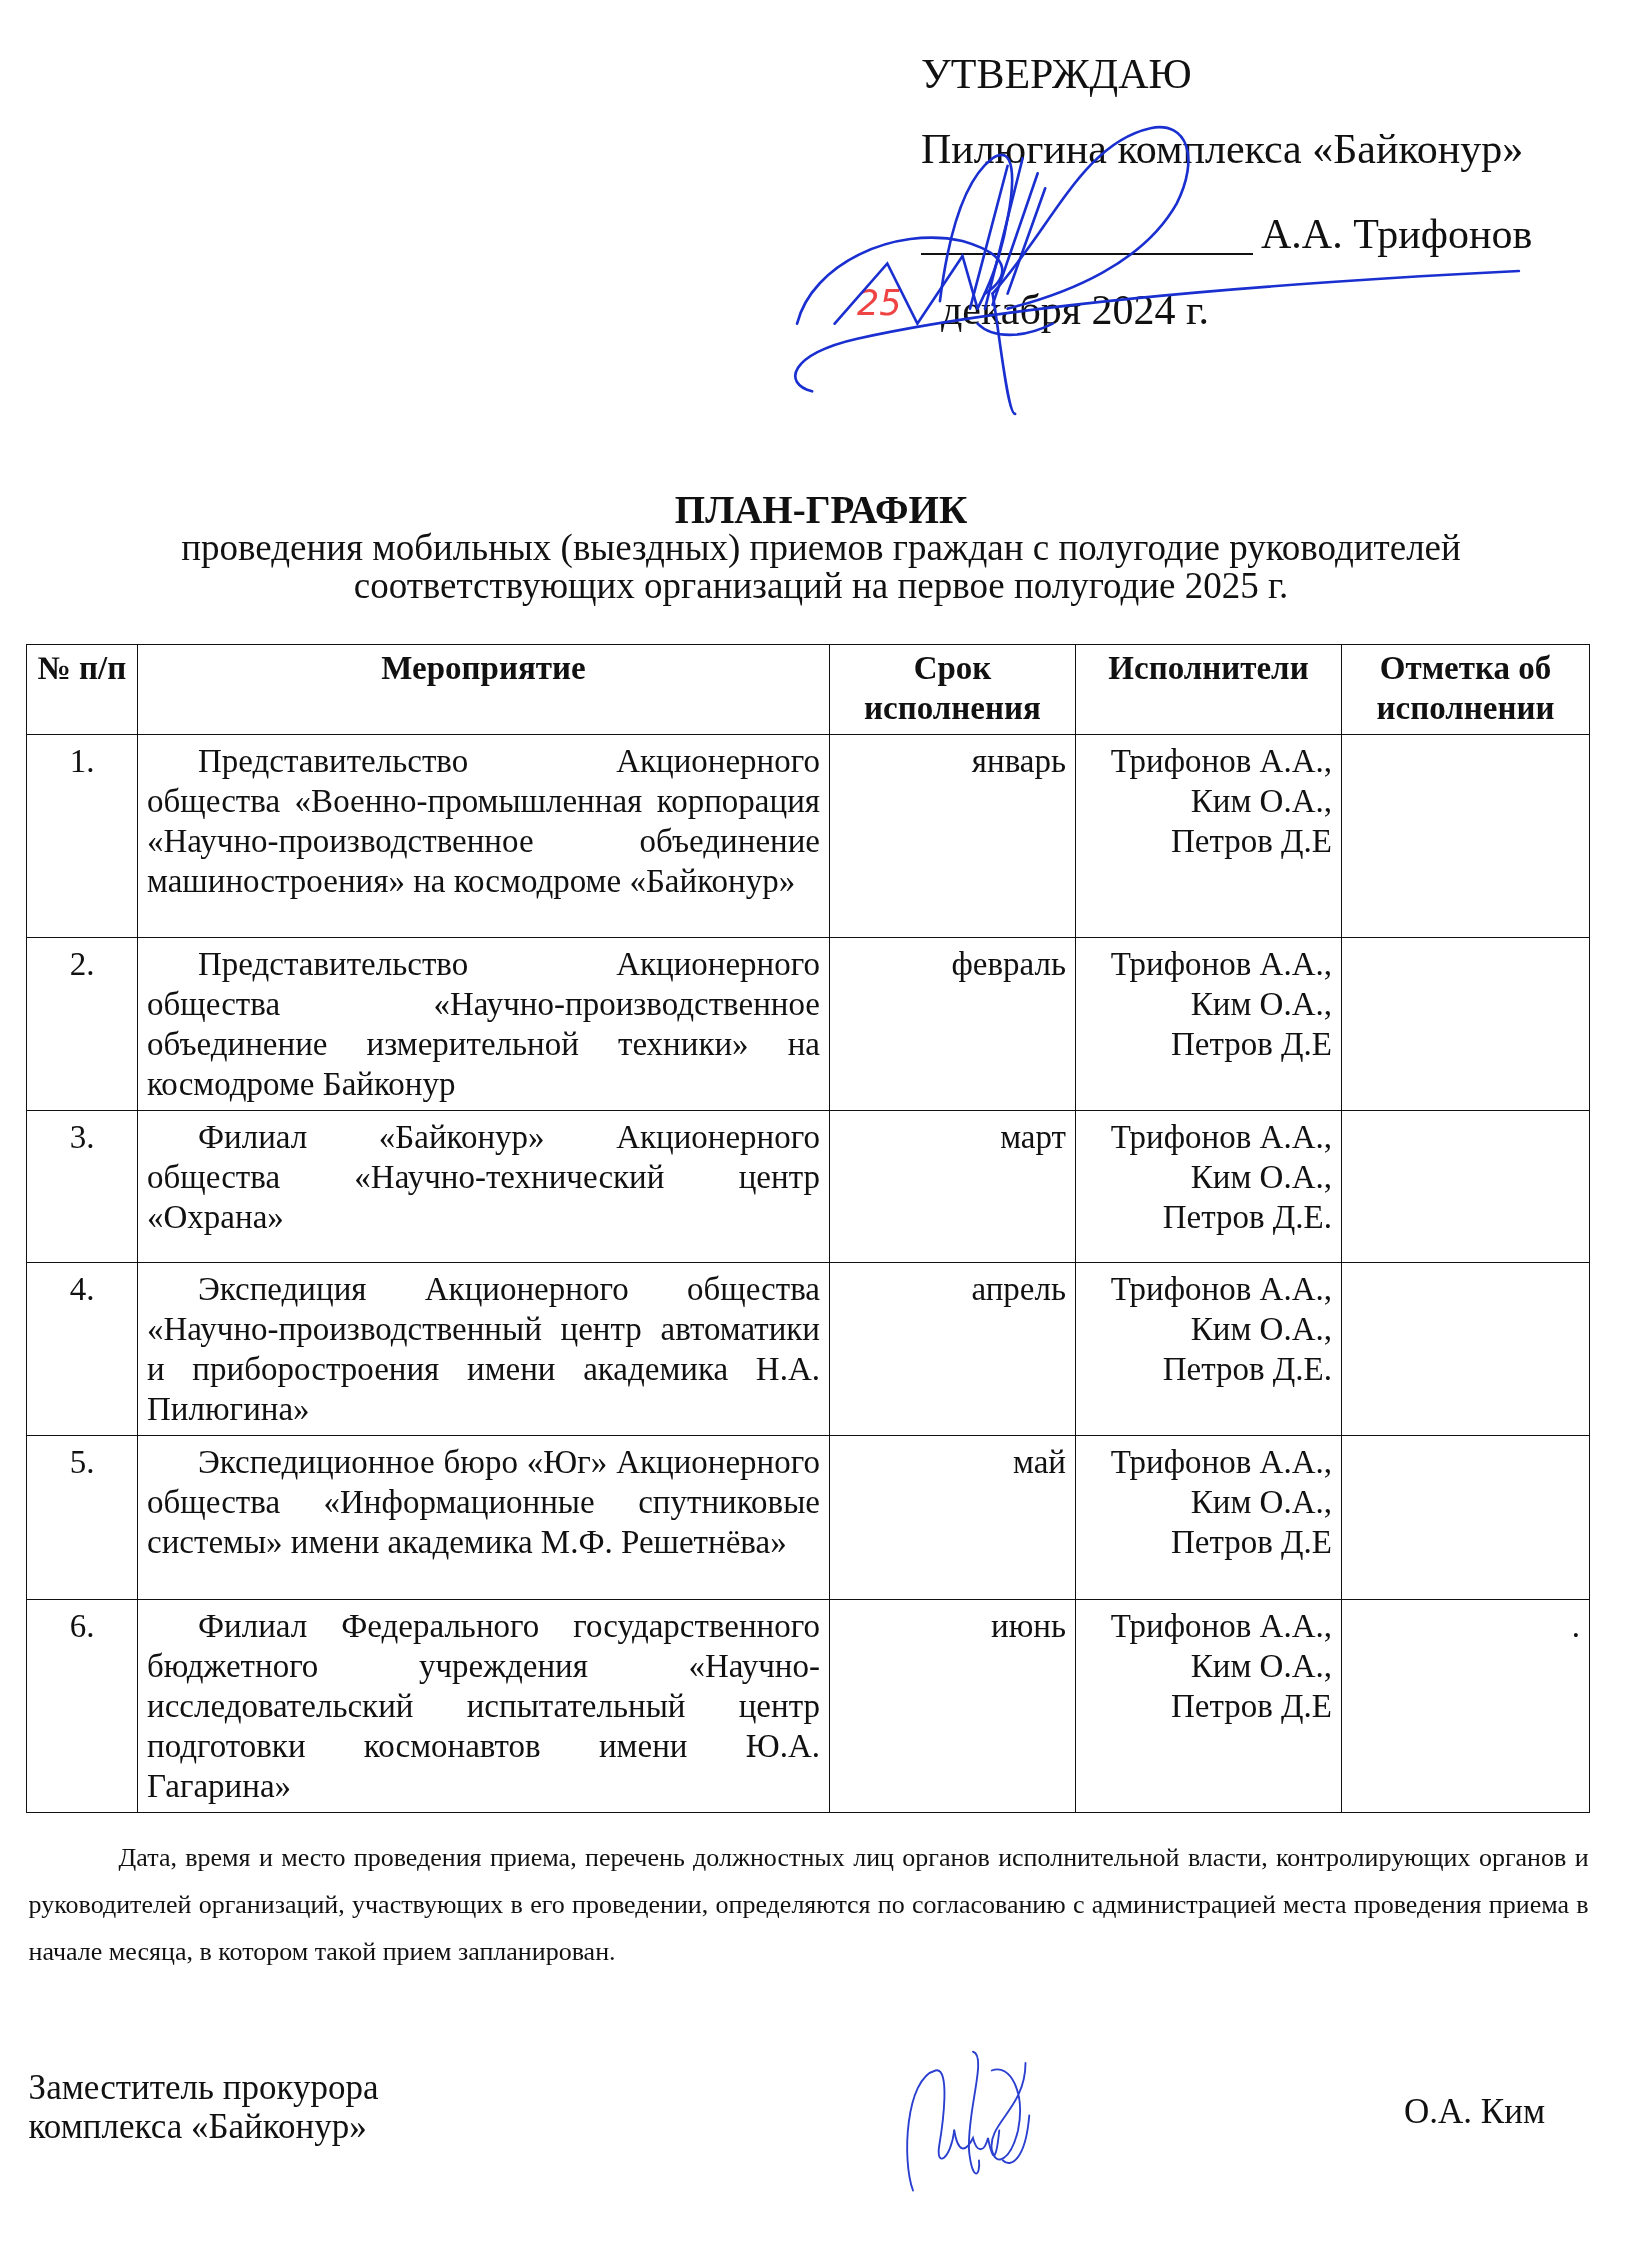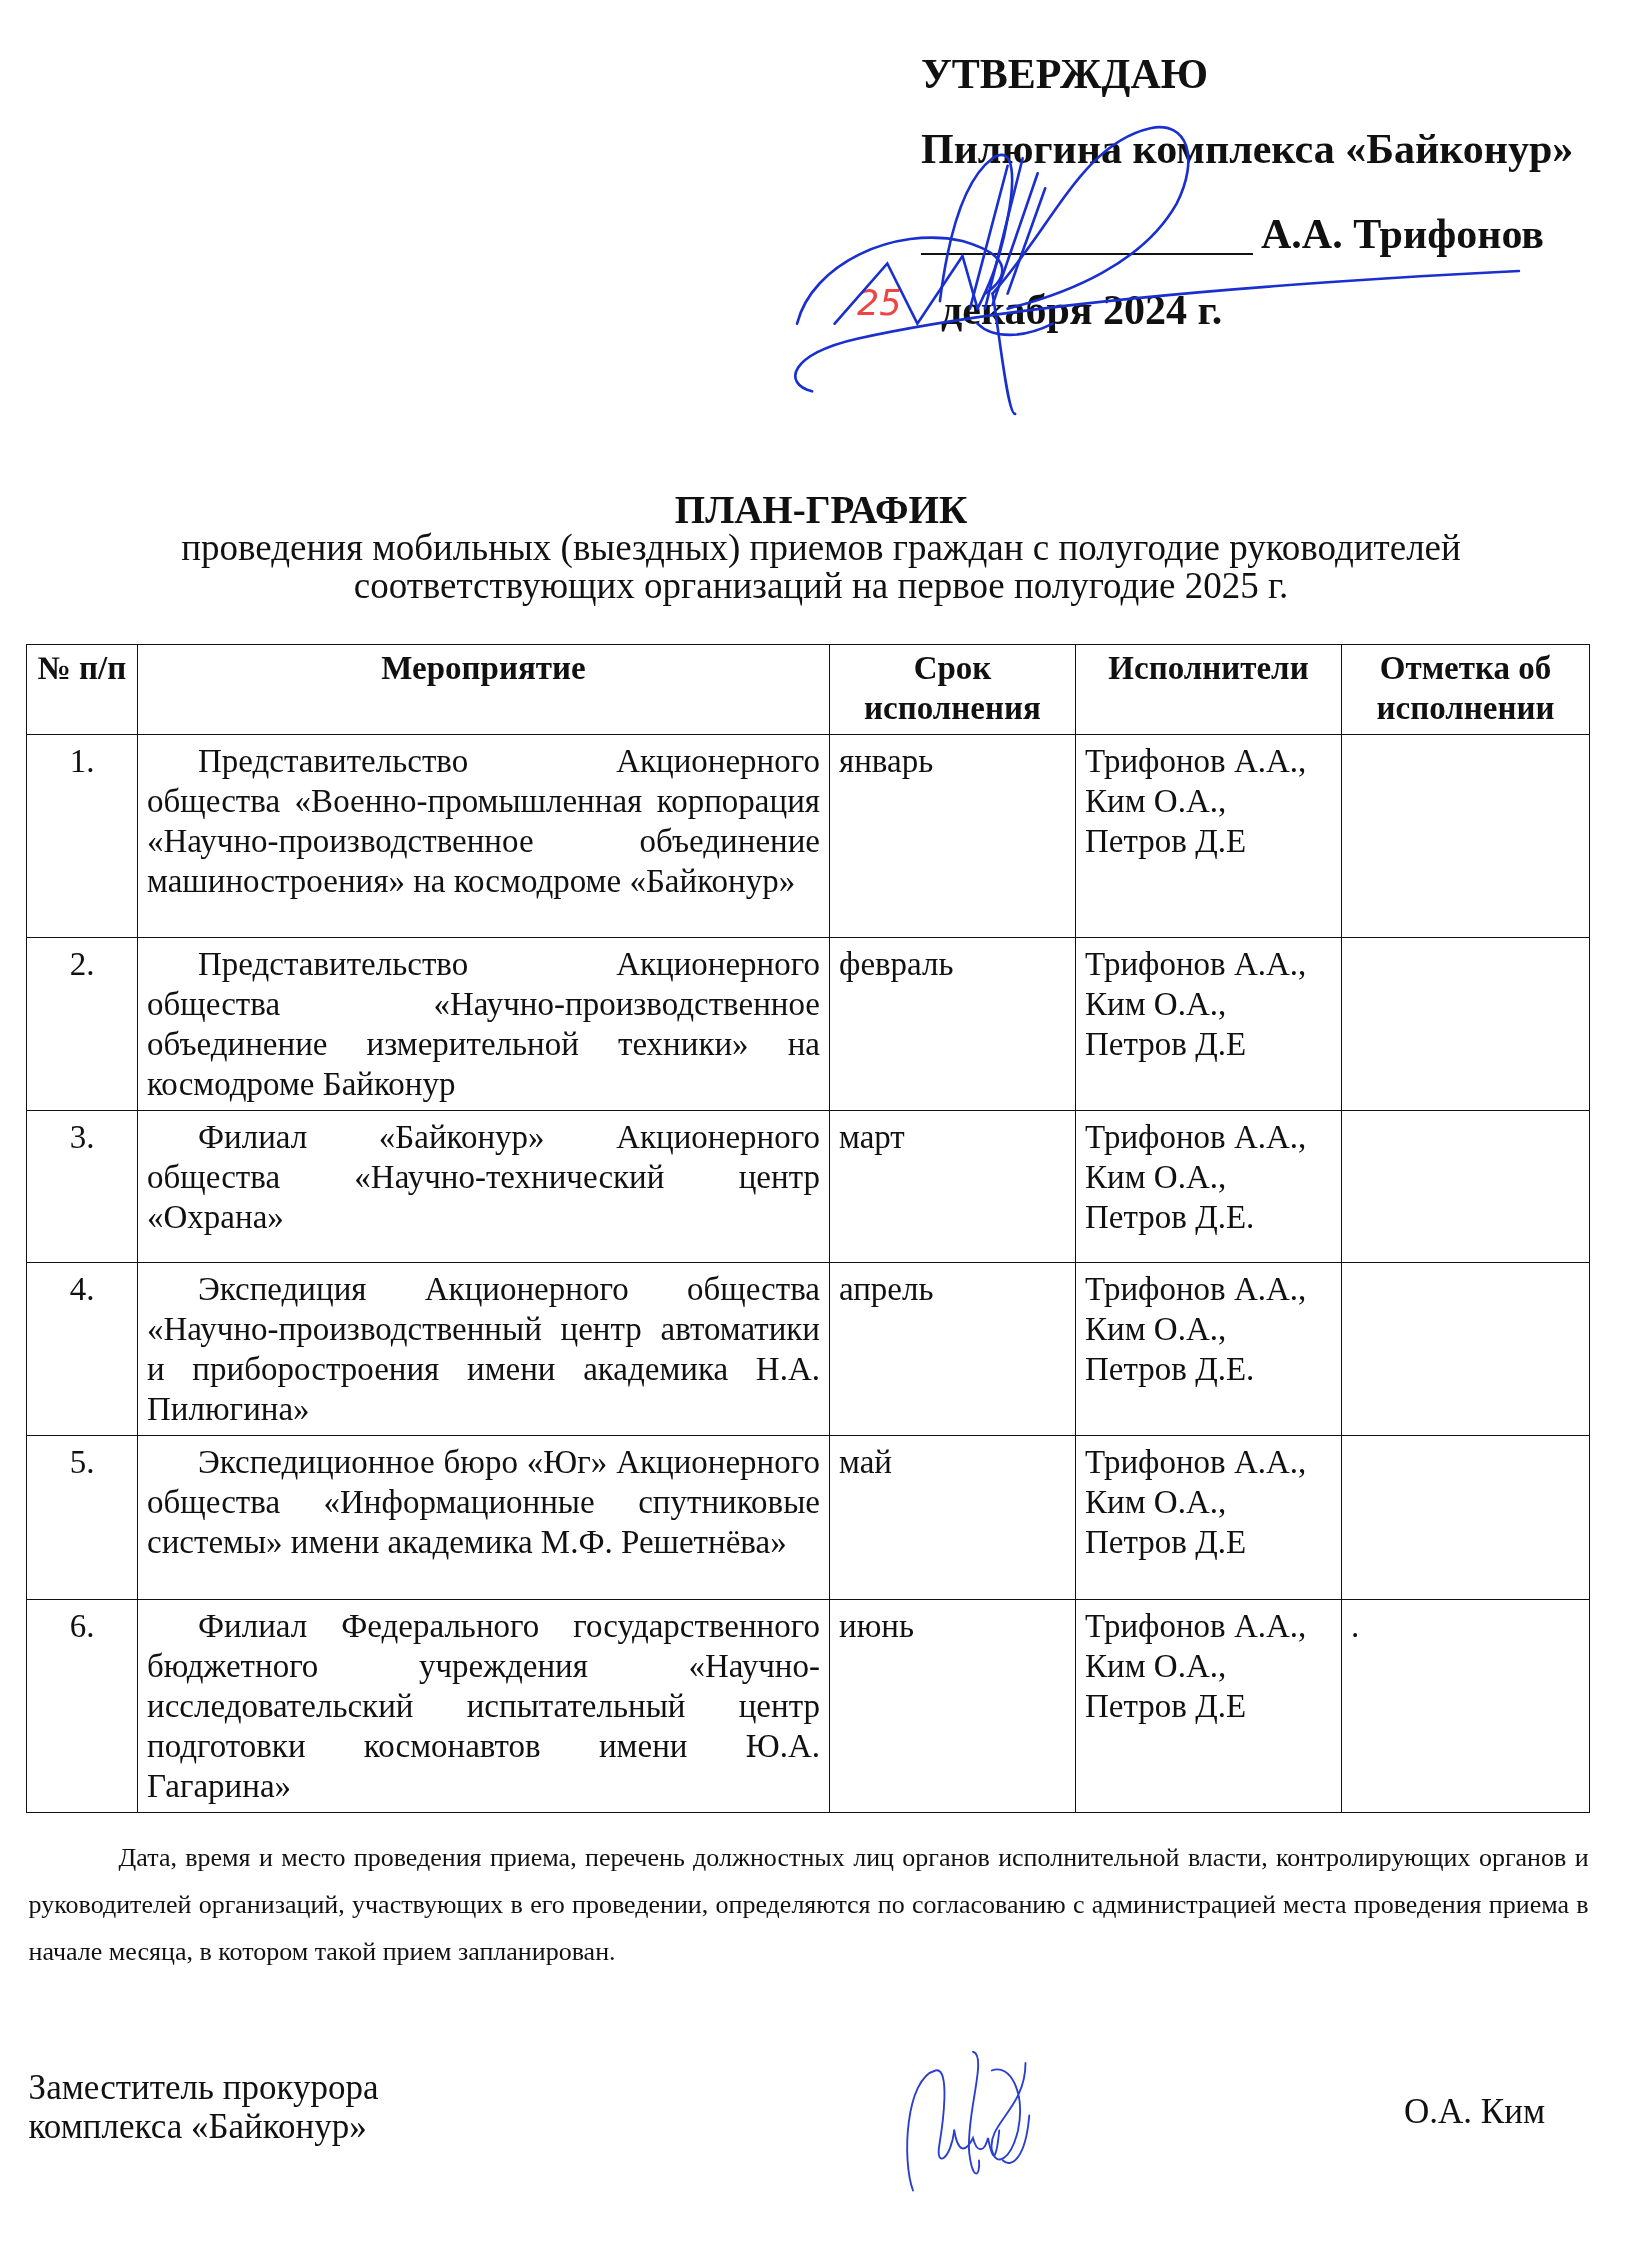--- a/index.html
+++ b/index.html
@@ -1,32 +1,32 @@
 <!DOCTYPE html>
 <html style="font-size:12px"><head>
 <meta charset="utf-8">
 <style>
   html, body { margin: 0; padding: 0; background: #ffffff; }
   body { width: 1642px; height: 2261px; position: relative; overflow: hidden;
          font-family: "Liberation Serif", "DejaVu Serif", serif; color: #111; }
-  .abs { position: absolute; font-weight: bold; }
+  .abs { position: absolute; }
   .approve { font-size: 42px; line-height: 1; white-space: nowrap; }
   .sig-line { position: absolute; left: 921px; top: 253px; width: 332px; height: 2.3px; background: #111; }
   .title { position: absolute; left: 0; width: 1642px; text-align: center; }
   .title-main { top: 487px; font-size: 39px; font-weight: bold; }
   .title-sub { top: 531px; font-size: 37px; line-height: 38px; }
   table.plan { position: absolute; left: 26px; top: 644px; width: 1564px; border-collapse: collapse;
                table-layout: fixed; font-size: 33px; line-height: 40px; }
   table.plan td, table.plan th { border: 1.9px solid #111; padding: 6px 9px; vertical-align: top; }
   table.plan th { font-weight: bold; text-align: center; vertical-align: top; line-height: 40px; padding-top: 3px; }
   th.c-mer { vertical-align: middle; }
   td.c-num { text-align: center; }
   td.c-mer { text-align: justify; text-align-last: left; margin-top: 20px; }
   td.c-mer .indent { display: inline-block; width: 51px; }
-  td.c-term, td.c-exec, td.c-mark { text-align: left; vertical-align: middle; }
+  td.c-term, td.c-exec, td.c-mark { text-align: right; vertical-align: middle; }
   .para { position: absolute; left: 28.6px; top: 1834px; width: 1560px; font-size: 26px; line-height: 47px;
           text-align: justify; text-indent: 90px; }
   .foot-left { position: absolute; left: 28.6px; top: 2068px; font-size: 35px; line-height: 39px; }
   .foot-right { position: absolute; left: 1404px; top: 2092px; font-size: 35px; line-height: 39px; }
   svg.sig { position: absolute; overflow: visible; }
   .handdate { position: absolute; left: 857px; top: 283px; color: #ef4444; font-size: 35px;
               font-family: "DejaVu Sans", sans-serif; font-style: italic; }
 </style>
 </head>
 <body>

